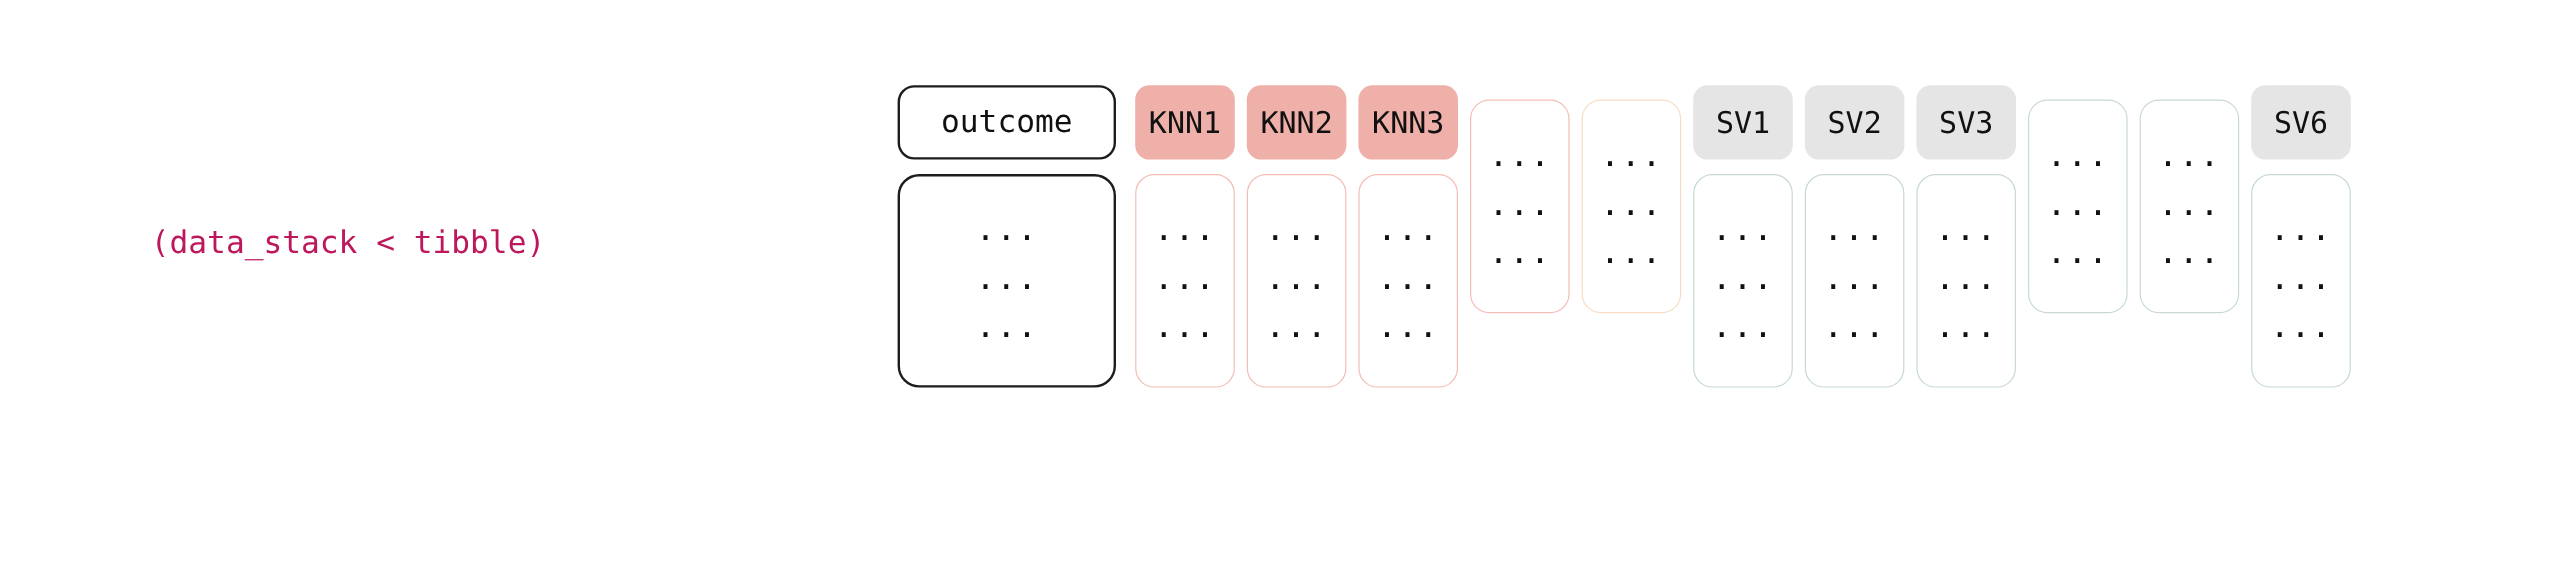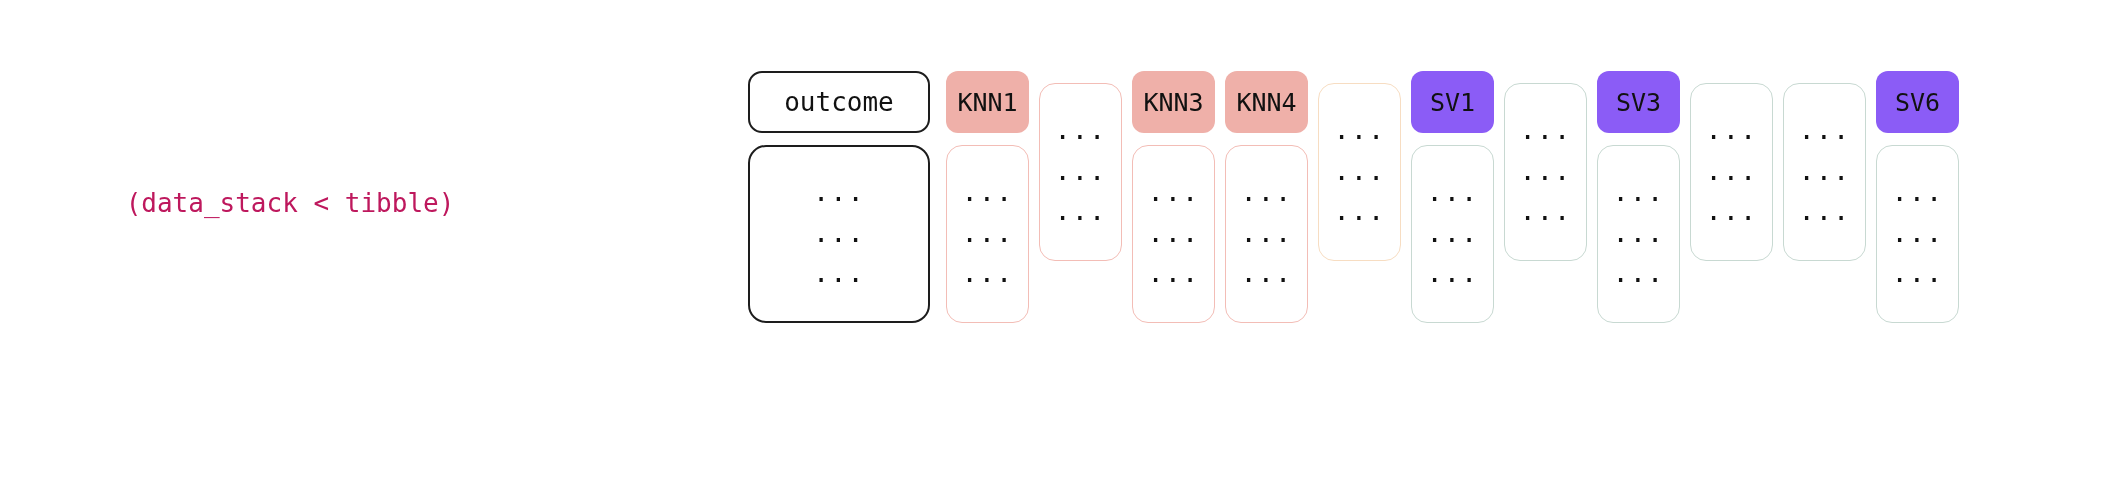--- a/index.html
+++ b/index.html
@@ -82,21 +82,21 @@
     letter-spacing: 0px;
   }
   .header-outcome {
     background: #ffffff;
     border: 2px solid #1d1d1d;
     border-radius: 14px;
     font-size: 26px;
   }
   .header-knn { background: #efb0a9; }
   .header-lm  { background: #fbe7d4; }
-  .header-sv  { background: #8b5cf6; }
+  .header-sv  { background: #e5e5e5; }
 
   .body-cell {
     margin-top: 12px;
     height: 178px;
     border-radius: 16px;
     background: #ffffff;
     box-sizing: border-box;
     display: flex;
     flex-direction: column;
     align-items: center;
@@ -137,36 +137,36 @@
       </div>
       <div class="column col-model">
         <div class="header-cell header-knn">KNN1</div>
         <div class="body-cell body-knn">
           <div class="ellipsis">...</div>
           <div class="ellipsis">...</div>
           <div class="ellipsis">...</div>
         </div>
       </div>
       <div class="column col-model">
+        <div class="header-cell header-knn">KNN2</div>
         <div class="body-cell body-knn">
           <div class="ellipsis">...</div>
           <div class="ellipsis">...</div>
           <div class="ellipsis">...</div>
         </div>
       </div>
       <div class="column col-model">
         <div class="header-cell header-knn">KNN3</div>
         <div class="body-cell body-knn">
           <div class="ellipsis">...</div>
           <div class="ellipsis">...</div>
           <div class="ellipsis">...</div>
         </div>
       </div>
       <div class="column col-model">
-        <div class="header-cell header-knn">KNN4</div>
         <div class="body-cell body-knn">
           <div class="ellipsis">...</div>
           <div class="ellipsis">...</div>
           <div class="ellipsis">...</div>
         </div>
       </div>
       <div class="column col-model">
         <div class="body-cell body-lm">
           <div class="ellipsis">...</div>
           <div class="ellipsis">...</div>
@@ -175,20 +175,21 @@
       </div>
       <div class="column col-model">
         <div class="header-cell header-sv">SV1</div>
         <div class="body-cell body-sv">
           <div class="ellipsis">...</div>
           <div class="ellipsis">...</div>
           <div class="ellipsis">...</div>
         </div>
       </div>
       <div class="column col-model">
+        <div class="header-cell header-sv">SV2</div>
         <div class="body-cell body-sv">
           <div class="ellipsis">...</div>
           <div class="ellipsis">...</div>
           <div class="ellipsis">...</div>
         </div>
       </div>
       <div class="column col-model">
         <div class="header-cell header-sv">SV3</div>
         <div class="body-cell body-sv">
           <div class="ellipsis">...</div>

